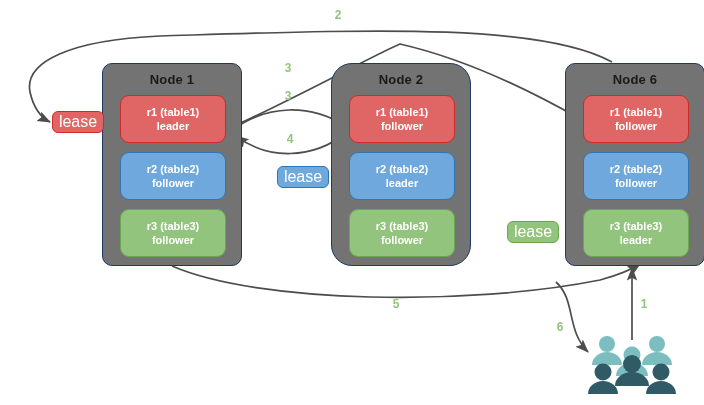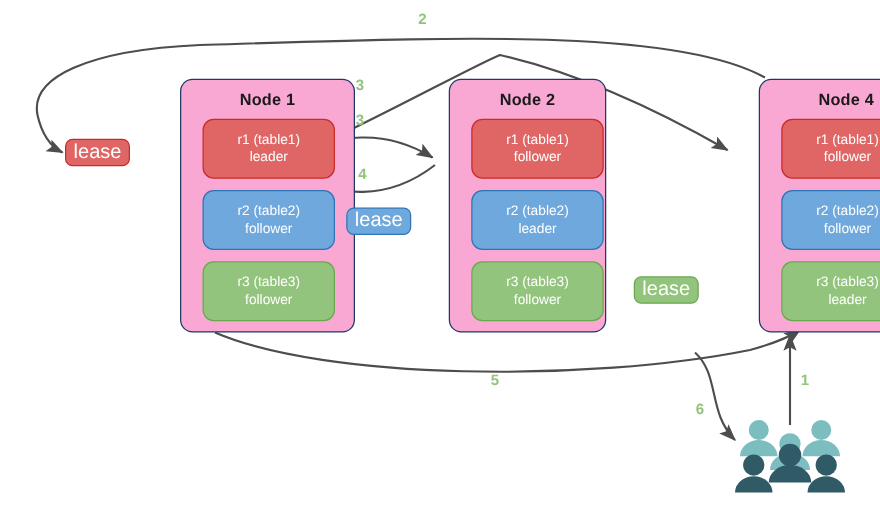--- a/index.html
+++ b/index.html
@@ -2,29 +2,29 @@
 <html><head>
 <meta charset="utf-8">
 <style>
   html,body{margin:0;padding:0;background:#ffffff;}
   body{width:704px;height:405px;overflow:hidden;
        font-family:"Liberation Sans","DejaVu Sans",sans-serif;}
   #stage{position:relative;width:704px;height:405px;background:#fff;}
   #edges{position:absolute;left:0;top:0;width:704px;height:405px;}
 
   .node{position:absolute;box-sizing:border-box;
-        border:1.6px solid #1f3864;border-radius:10px;background:#f9a8d4;margin-left:42px;}
+        border:1.6px solid #1f3864;border-radius:10px;background:#737373;}
   .node-title{position:absolute;left:0;right:0;top:8px;text-align:center;
               font-size:13px;font-weight:bold;color:#1a1a1a;letter-spacing:.2px;}
 
   .replica{position:absolute;box-sizing:border-box;border-radius:9px;
            display:flex;flex-direction:column;align-items:center;
            justify-content:center;color:#ffffff;font-size:11px;line-height:14px;
            text-align:center;}
-  .replica .l1,.replica .l2{display:block;}
+  .replica .l1,.replica .l2{display:block;font-weight:bold;}
 
   .r-red{background:#e06666;border:1.6px solid #cc2b28;}
   .r-blue{background:#6fa8dc;border:1.6px solid #2e75b6;}
   .r-green{background:#93c47d;border:1.6px solid #6aa84f;align-items:center;}
 
   .lease{position:absolute;box-sizing:border-box;border-radius:6px;
          display:flex;align-items:center;justify-content:center;
          color:#ffffff;font-size:16px;}
   .lease.l-red{background:#e06666;border:1.6px solid #cc2b28;}
   .lease.l-blue{background:#6fa8dc;border:1.6px solid #2e75b6;}
@@ -73,38 +73,38 @@
     <div class="replica r-blue" style="left:17px;top:88px;width:106px;height:48px;">
       <span class="l1">r2 (table2)</span>
       <span class="l2">follower</span>
     </div>
     <div class="replica r-green" style="left:17px;top:145px;width:106px;height:48px;">
       <span class="l1">r3 (table3)</span>
       <span class="l2">follower</span>
     </div>
   </div>
 
-  <div class="node" style="left:317px;top:63px;width:126px;height:203px;">
+  <div class="node" style="left:331px;top:63px;width:140px;height:203px;border-radius:21px;">
     <div class="node-title">Node 2</div>
     <div class="replica r-red" style="left:17px;top:31px;width:106px;height:48px;">
       <span class="l1">r1 (table1)</span>
       <span class="l2">follower</span>
     </div>
     <div class="replica r-blue" style="left:17px;top:88px;width:106px;height:48px;">
       <span class="l1">r2 (table2)</span>
       <span class="l2">leader</span>
     </div>
     <div class="replica r-green" style="left:17px;top:145px;width:106px;height:48px;">
       <span class="l1">r3 (table3)</span>
       <span class="l2">follower</span>
     </div>
   </div>
 
   <div class="node" style="left:565px;top:63px;width:140px;height:203px;">
-    <div class="node-title">Node 4</div>
+    <div class="node-title">Node 6</div>
     <div class="replica r-red" style="left:17px;top:31px;width:106px;height:48px;">
       <span class="l1">r1 (table1)</span>
       <span class="l2">follower</span>
     </div>
     <div class="replica r-blue" style="left:17px;top:88px;width:106px;height:48px;">
       <span class="l1">r2 (table2)</span>
       <span class="l2">follower</span>
     </div>
     <div class="replica r-green" style="left:17px;top:145px;width:106px;height:48px;">
       <span class="l1">r3 (table3)</span>

